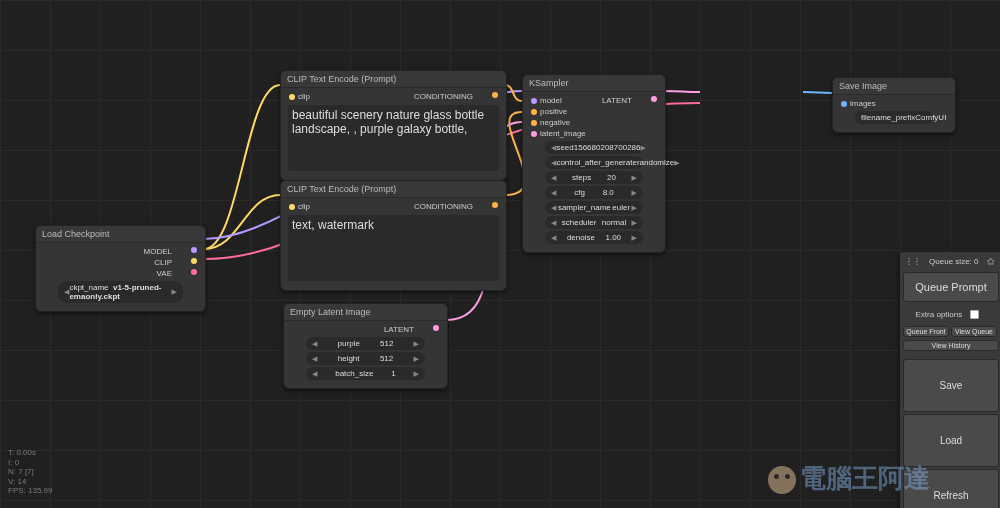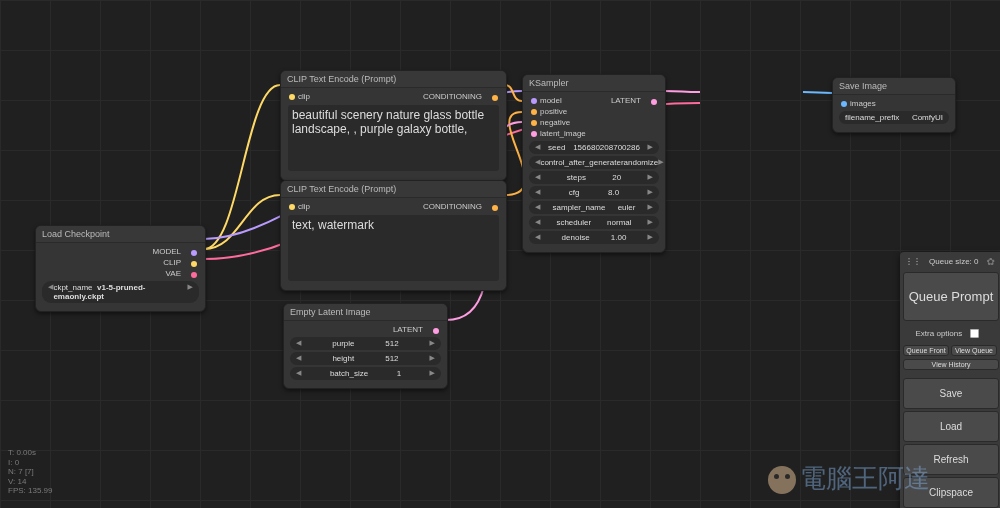--- a/index.html
+++ b/index.html
@@ -2,44 +2,44 @@
 <html><head>
 <meta charset="utf-8">
 <style>
 html,body{margin:0;padding:0;width:1000px;height:508px;overflow:hidden;background:#222;font-family:Arial,sans-serif;font-size:9px;color:#aaa}
 .canvas{position:absolute;left:0;top:0;width:1000px;height:508px;background-image:linear-gradient(#2a2a2a 1px,transparent 1px),linear-gradient(90deg,#2a2a2a 1px,transparent 1px);background-size:50px 50px;background-color:#202020}
 .node{position:absolute;background:#353535;border:1px solid #222;border-radius:6px;box-shadow:0 2px 4px rgba(0,0,0,.5)}
 .node-title{background:#383838;border-radius:5px 5px 0 0;padding:3px 6px;color:#bbb;font-size:9px;border-bottom:1px solid #2a2a2a}
 .node-body{padding:3px 4px 6px}
 .port-row{display:flex;justify-content:space-between;align-items:center;padding:1px 4px;font-size:8px;color:#ccc}
 .port-l{display:flex;align-items:center;gap:3px}
-.port-r{display:flex;align-items:flex-end;gap:10px}
+.port-r{display:flex;align-items:flex-start;gap:19px}
 .dot{width:6px;height:6px;border-radius:50%;display:inline-block}
 .d-model{background:#b99bff}
 .d-clip{background:#ffd966}
 .d-vae{background:#ff6b9d}
 .d-cond{background:#ffb347}
 .d-latent{background:#ff9de2}
 .d-image{background:#6bb8ff}
-.widget{background:#2a2a2a;border-radius:9px;padding:2px 6px;margin:2px 2px;display:flex;justify-content:space-between;font-size:8px;color:#ddd}
+.widget{background:#2a2a2a;border-radius:9px;padding:2px 6px;margin:2px 18px;display:flex;justify-content:space-between;align-items:center;font-size:8px;color:#ddd}
 .widget .arr{color:#888;font-size:7px}
 .textbox{background:#2a2a2a;border-radius:3px;margin:3px;padding:3px 4px;font-size:12px;color:#ddd;min-height:28px;word-wrap:break-word}
 .panel{position:absolute;right:0;top:252px;width:94px;background:#3a3a3a;border-radius:4px 0 0 4px;padding:3px;box-shadow:0 2px 6px rgba(0,0,0,.6)}
 .panel-head{display:flex;justify-content:space-between;align-items:center;padding:1px 2px 3px;color:#ccc;font-size:8px}
-.pbtn{display:block;width:100%;background:#4a4a4a;border:1px solid #2a2a2a;border-radius:3px;color:#ddd;font-size:10px;padding:9px 0;margin:2px 0;text-align:center;cursor:pointer}
-.pbtn.main{font-size:13px;padding:16px 0}
+.pbtn{display:block;width:100%;background:#4a4a4a;border:1px solid #2a2a2a;border-radius:3px;color:#ddd;font-size:10px;padding:20px 0;margin:2px 0;text-align:center;cursor:pointer}
+.pbtn.main{font-size:11px;padding:8px 0}
 .pbtn.sm{font-size:7px;padding:1px 0}
 .twin{display:flex;gap:2px}
 .twin .pbtn{flex:1;margin:1px 0}
 .extra{text-align:center;font-size:8px;color:#ccc;padding:1px 0}
 .stats{position:absolute;left:8px;bottom:12px;font-size:8px;color:#7a7a7a;line-height:1.2}
 .svgwires{position:absolute;left:0;top:0;pointer-events:none}
 path{fill:none;stroke-width:2}
 .gear{font-size:10px;color:#777}
-.wm{position:absolute;right:70px;bottom:12px;font-size:26px;color:#7fa8d9;opacity:.5;font-weight:normal;font-family:"Microsoft JhengHei",sans-serif}
+.wm{position:absolute;right:70px;bottom:12px;font-size:26px;color:#7fa8d9;opacity:.5;font-weight:bold;font-family:"Microsoft JhengHei",sans-serif}
 </style>
 </head>
 <body>
 <div class="canvas">
 
 <svg class="svgwires" width="1000" height="508">
 <path d="M204 249 C 240 249, 245 85, 280 85" stroke="#ffd966"></path>
 <path d="M204 249 C 240 249, 245 195, 280 195" stroke="#ffd966"></path>
 <path d="M204 239 C 300 239, 430 91, 522 91" stroke="#b99bff"></path>
 <path d="M204 259 C 350 259, 430 103, 700 103" stroke="#ff6b9d"></path>

